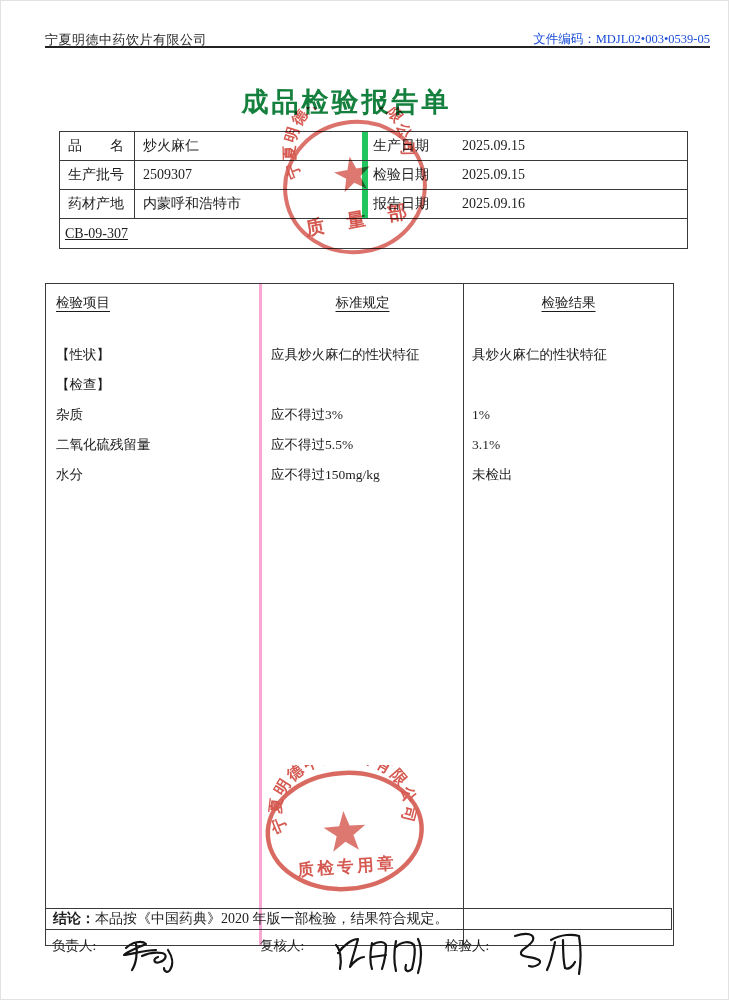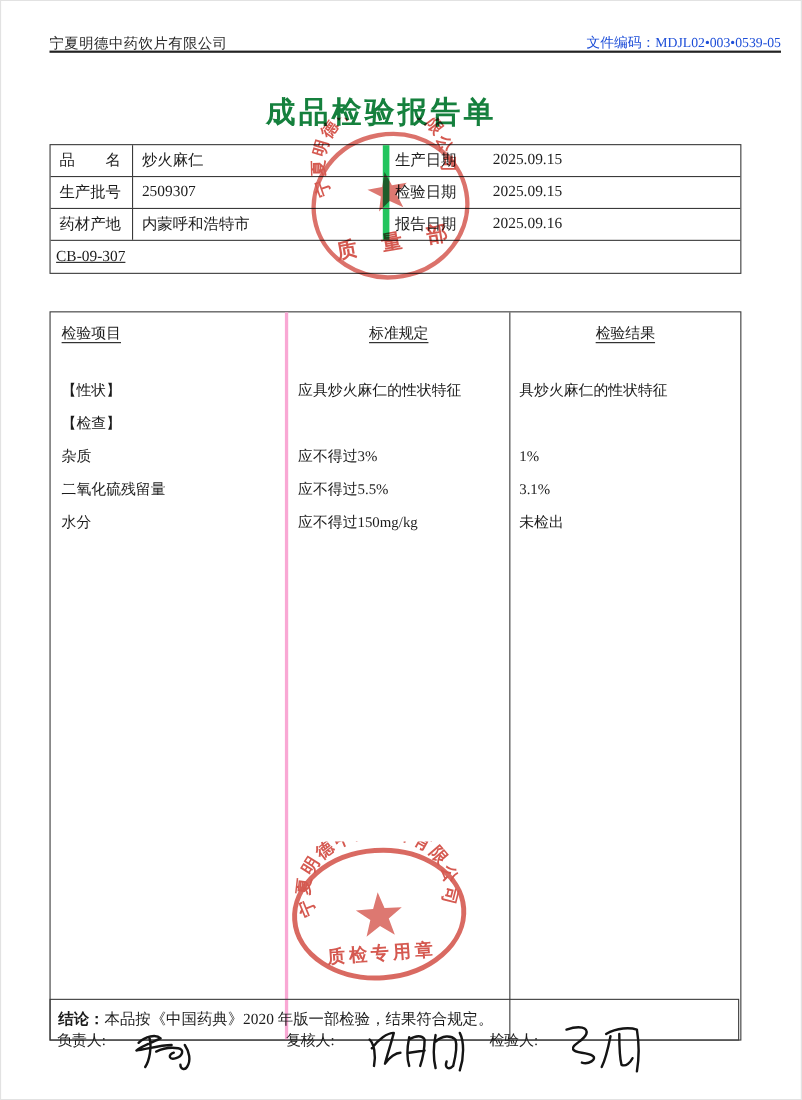--- a/index.html
+++ b/index.html
@@ -14,21 +14,21 @@
     box-shadow:inset 0 0 0 1px #e2e2e2;
   }
   
   .hdr-company{position:absolute;left:45px;top:31px;font-size:13px;letter-spacing:.5px;color:#2a2a2a;}
   .hdr-code{position:absolute;right:19px;top:31px;font-size:12.5px;color:#1d4ed8;}
   .hdr-rule{position:absolute;left:45px;top:46px;width:665px;height:2px;background:#222;}
   
   .title{position:absolute;left:33px;top:84px;width:627px;text-align:center;
          font-size:27px;font-weight:bold;letter-spacing:3px;color:#15803d;}
   
-  .info{position:absolute;left:45px;top:131px;width:627px;border:1px solid #3a3a3a;}
+  .info{position:absolute;left:59px;top:131px;width:627px;border:1px solid #3a3a3a;}
   .info-row{display:flex;height:29px;border-bottom:1px solid #3a3a3a;box-sizing:border-box;}
   .info-row:last-child{border-bottom:none;}
   .i-label{width:75px;box-sizing:border-box;border-right:1px solid #3a3a3a;
            display:flex;align-items:center;padding:0 8px;font-size:14px;}
   .i-label.justify{justify-content:space-between;}
   .i-value{width:233px;box-sizing:border-box;border-right:6px solid #22c55e;
            display:flex;align-items:center;padding-left:8px;font-size:14px;}
   .i-right{flex:1;display:flex;align-items:center;font-size:14px;}
   .i-right .rlabel{margin-left:5px;width:85px;}
   .i-right .rvalue{margin-left:4px;}
@@ -43,21 +43,21 @@
   .r-col3{width:210px;border-left:1px solid #3a3a3a;}
   .r-head{height:56px;padding-top:10px;box-sizing:border-box;font-size:13.5px;}
   .r-head span{text-decoration:underline;text-underline-offset:4px;}
   .r-col1 .r-head{padding-left:10px;}
   .r-col2 .r-head,.r-col3 .r-head{text-align:center;}
   .r-line{height:30px;line-height:30px;font-size:13.5px;white-space:nowrap;}
   .r-col1 .r-line{padding-left:10px;}
   .r-col2 .r-line{padding-left:9px;}
   .r-col3 .r-line{padding-left:8px;}
   
-  .conclusion{position:absolute;left:45px;top:908px;width:627px;height:38px;
+  .conclusion{position:absolute;left:45px;top:908px;width:627px;height:22px;
               border:1px solid #3a3a3a;box-sizing:border-box;
               display:flex;align-items:center;padding-left:7px;font-size:14px;}
   .conclusion b{font-weight:bold;}
   
   .signer-label{position:absolute;top:937px;font-size:13.5px;}
   .sl1{left:52px;} .sl2{left:260px;} .sl3{left:445px;}
   .sig{position:absolute;}
   .sig path{stroke:#141414;stroke-width:2.2;fill:none;stroke-linecap:round;stroke-linejoin:round;}
   
   .stamp{position:absolute;mix-blend-mode:multiply;opacity:.88;}

